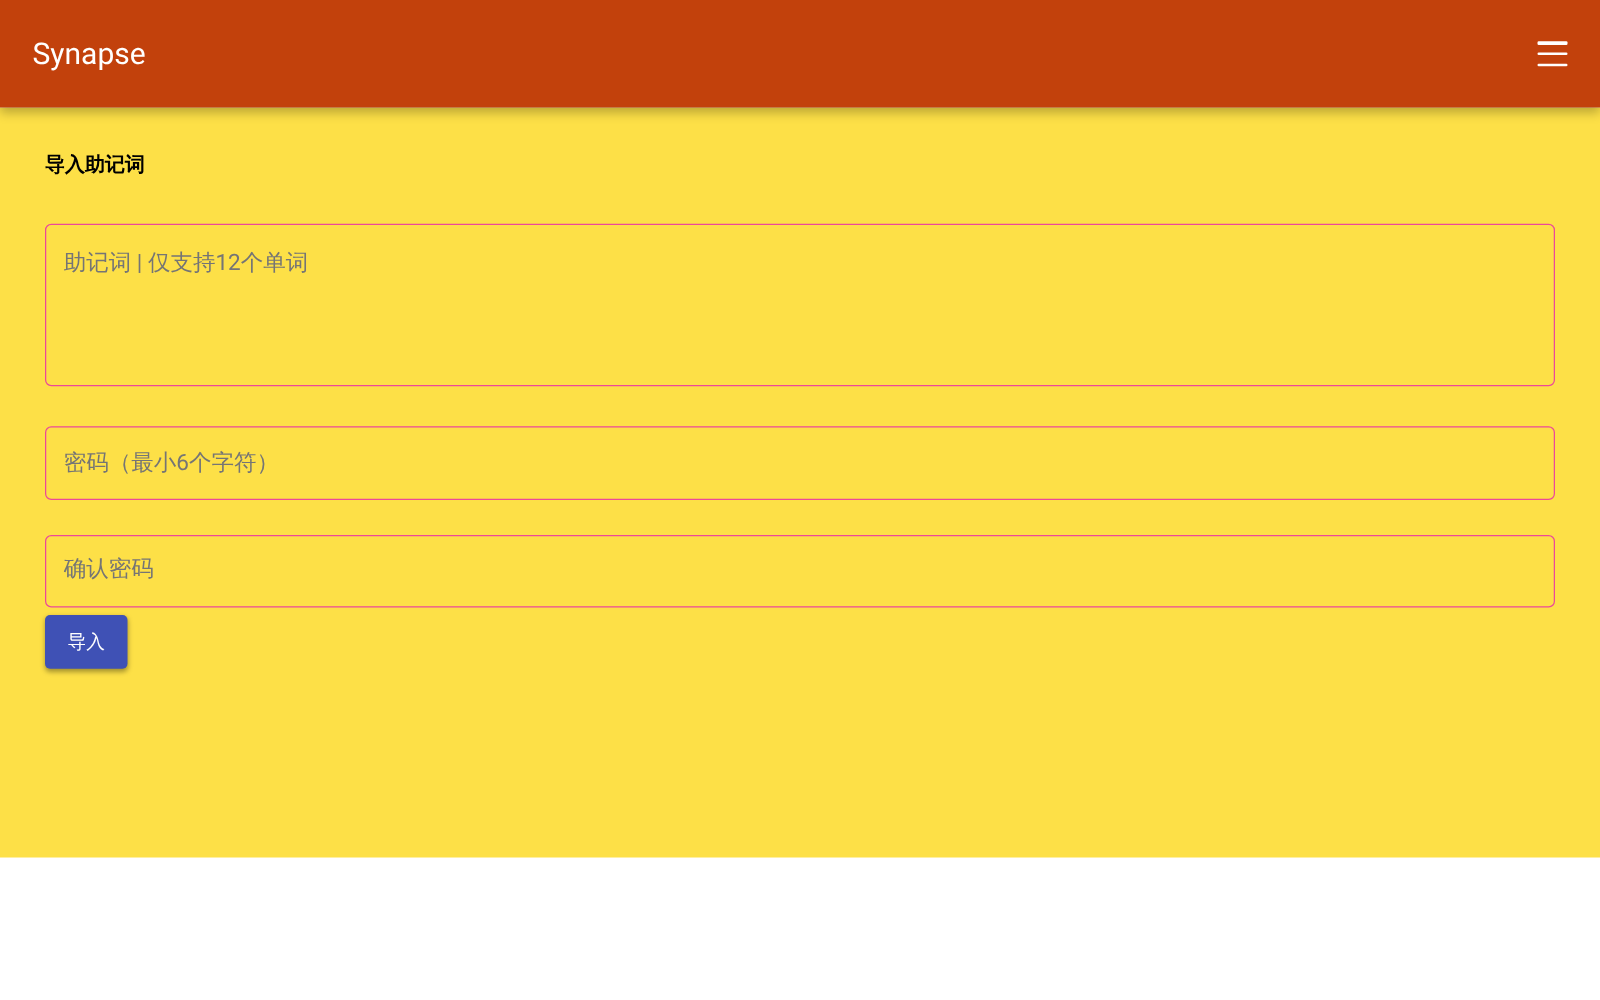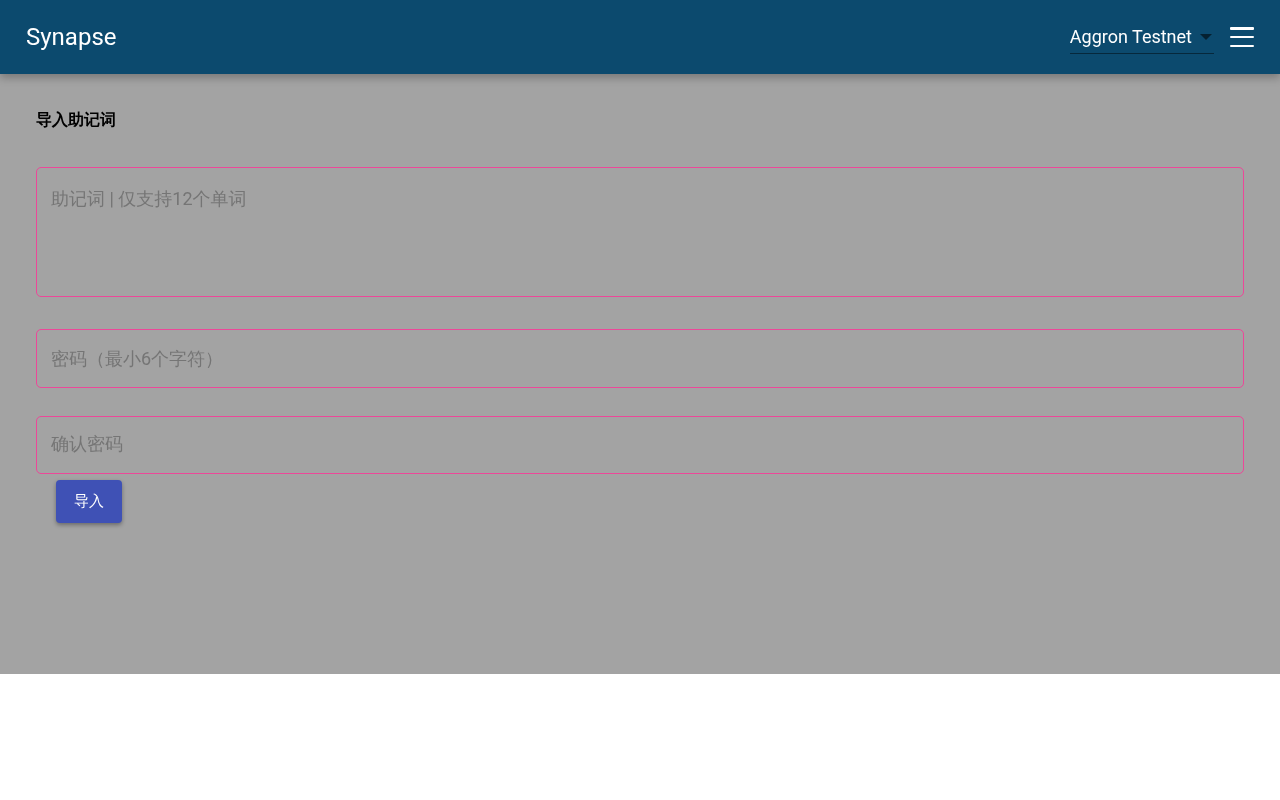--- a/index.html
+++ b/index.html
@@ -1,20 +1,20 @@
 <!DOCTYPE html>
 <html><head>
 <meta charset="utf-8">
 <style>
 * { box-sizing: border-box; margin: 0; padding: 0; }
 html, body { width: 1280px; height: 800px; font-family: -apple-system, BlinkMacSystemFont, "Segoe UI", Roboto, "Helvetica Neue", Arial, sans-serif; }
 .app-bar {
-  background: #0c4a6e;
+  background: #c2410c;
   color: #fff;
-  height: 74px;
+  height: 86px;
   display: flex;
   align-items: center;
   padding: 0 26px;
   box-shadow: 0 4px 8px rgba(0,0,0,0.25);
   position: relative;
   z-index: 10;
 }
 .app-title { font-size: 24px; font-weight: 400; flex: 0 0 auto; }
 .spacer { flex: 1 1 auto; }
 .net-select {
@@ -25,21 +25,21 @@
   padding: 6px 2px 6px 0;
   margin-right: 16px;
   cursor: pointer;
 }
 .net-select .caret { margin-left: 8px; display:inline-block; }
 .net-select .caret svg { display:block; }
 .menu-btn { width: 24px; height: 20px; display:flex; flex-direction:column; justify-content:space-between; cursor:pointer; }
 .menu-btn span { display:block; height:2.5px; background:#fff; width:100%; border-radius:1px; }
 
 .page {
-  background: #a3a3a3;
+  background: #fde047;
   min-height: 600px;
   padding: 36px 36px 60px 36px;
 }
 .page-title { font-size: 16px; font-weight: 700; color:#000; margin-bottom: 36px; }
 
 .field {
   width: 100%;
   border: 1px solid #ec4899;
   border-radius: 5px;
   background: transparent;
@@ -56,37 +56,28 @@
 
 .import-btn {
   background: #3f51b5;
   color: #fff;
   border: none;
   font-size: 15px;
   padding: 12px 18px;
   border-radius: 4px;
   box-shadow: 0 2px 4px rgba(0,0,0,0.35);
   cursor: pointer;
-  margin-left: 20px;
 }
 </style>
 </head>
 <body>
 
 <div class="app-bar">
   <div class="app-title">Synapse</div>
   <div class="spacer"></div>
-  <div class="net-select">
-    <span>Aggron Testnet</span>
-    <span class="caret">
-      <svg width="12" height="6" viewBox="0 0 12 6">
-          <path d="M0 0 L6 6 L12 0 Z" fill="rgba(0,0,0,0.55)"></path>
-        </svg>
-    </span>
-  </div>
   <div class="menu-btn">
     <span></span>
       <span></span>
       <span></span>
   </div>
 </div>
 
 <div class="page">
   <div class="page-title">导入助记词</div>
 

